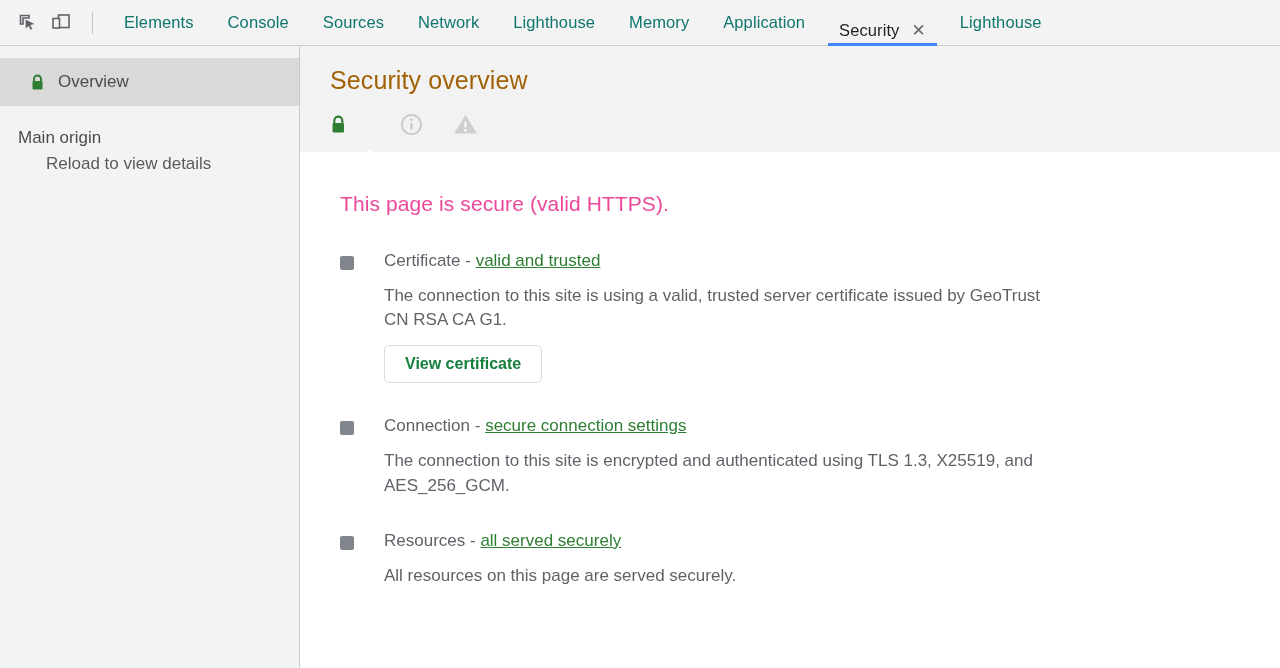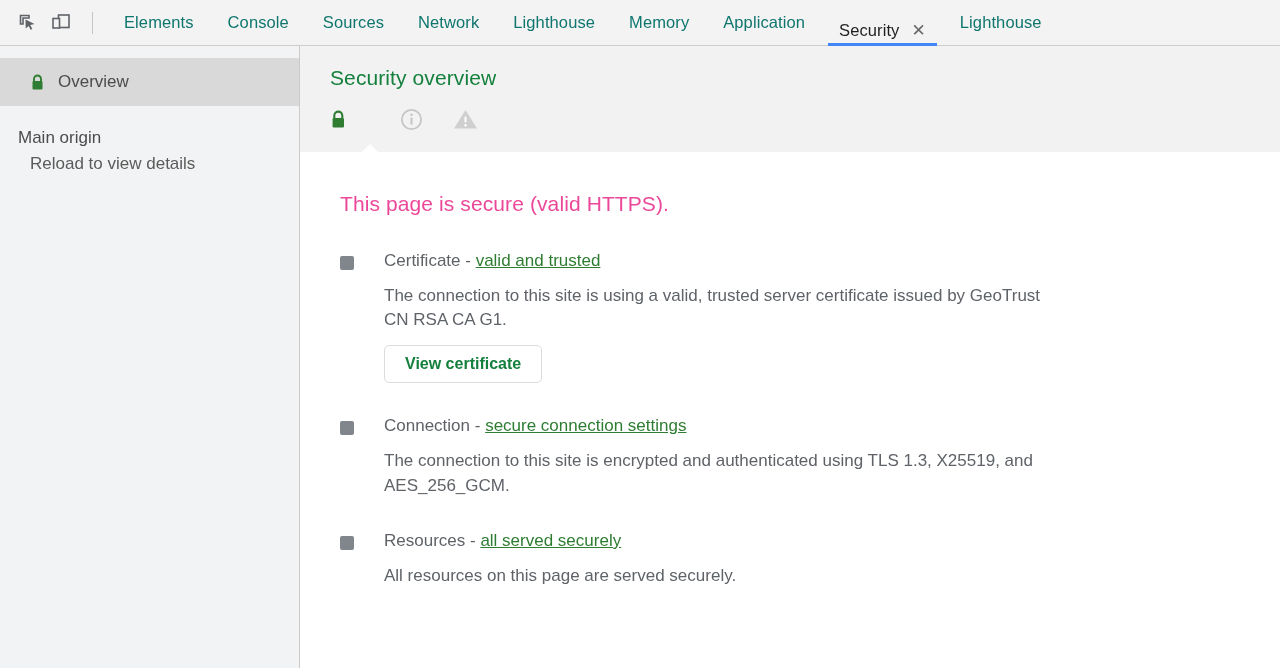--- a/index.html
+++ b/index.html
@@ -99,40 +99,40 @@
   }
   .sb-group {
     font-size: 17px;
     color: #4c4c4c;
     padding: 22px 0 0 18px;
     height: 42px;
   }
   .sb-sub {
     font-size: 17px;
     color: #5b5b5b;
-    padding-left: 30px;
+    padding-left: 46px;
     padding-top: 6px;
   }
 
   
   .main {
     flex: 1 1 auto;
     background: #ffffff;
     position: relative;
     overflow: hidden;
   }
   .main-header {
     background: #f2f2f2;
     height: 106px;
     position: relative;
     padding: 20px 0 0 30px;
   }
   .panel-title {
-    font-size: 21px;
-    color: #15803d;
+    font-size: 25px;
+    color: #a16207;
     letter-spacing: .1px;
     margin: 0;
     font-weight: 400;
   }
   .status-icons {
     display: flex;
     align-items: center;
     margin-top: 15px;
   }
   .status-icon {

